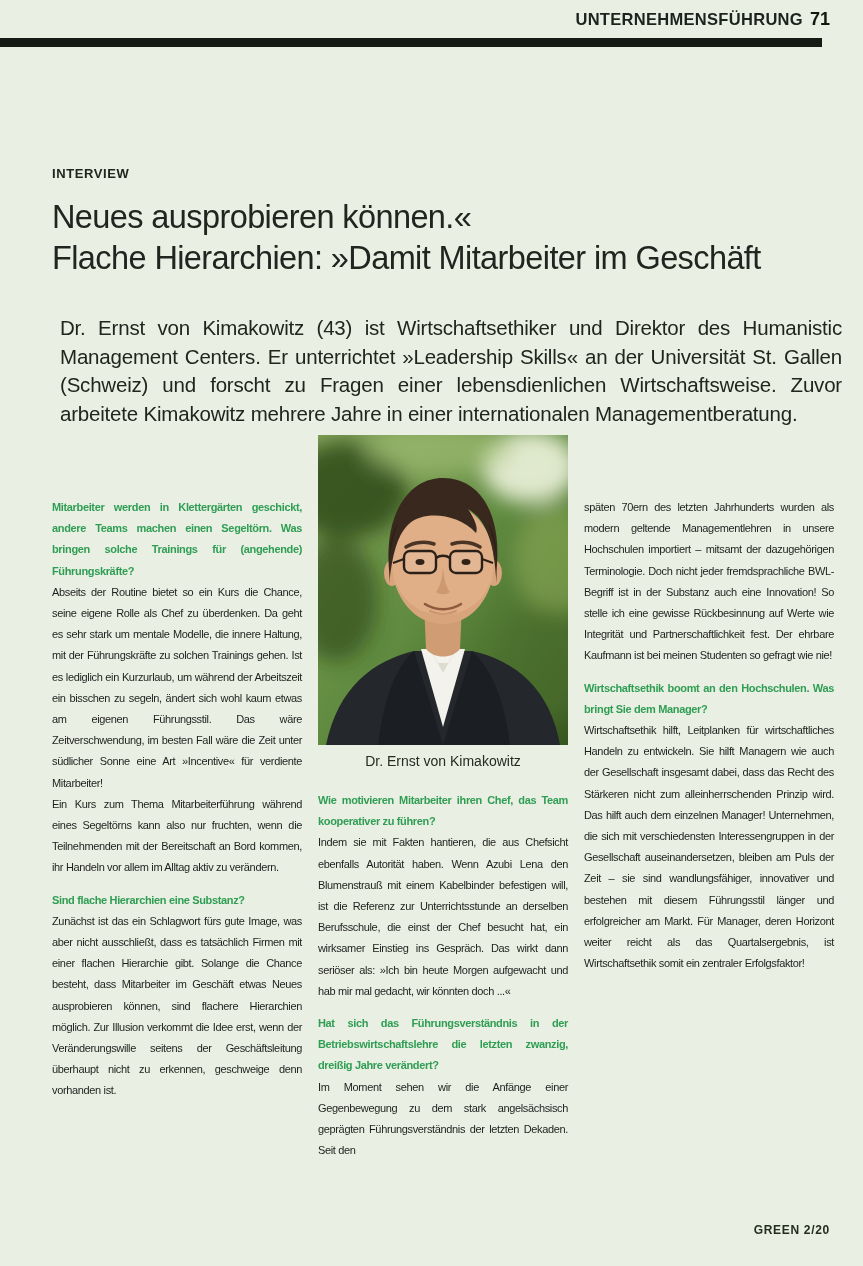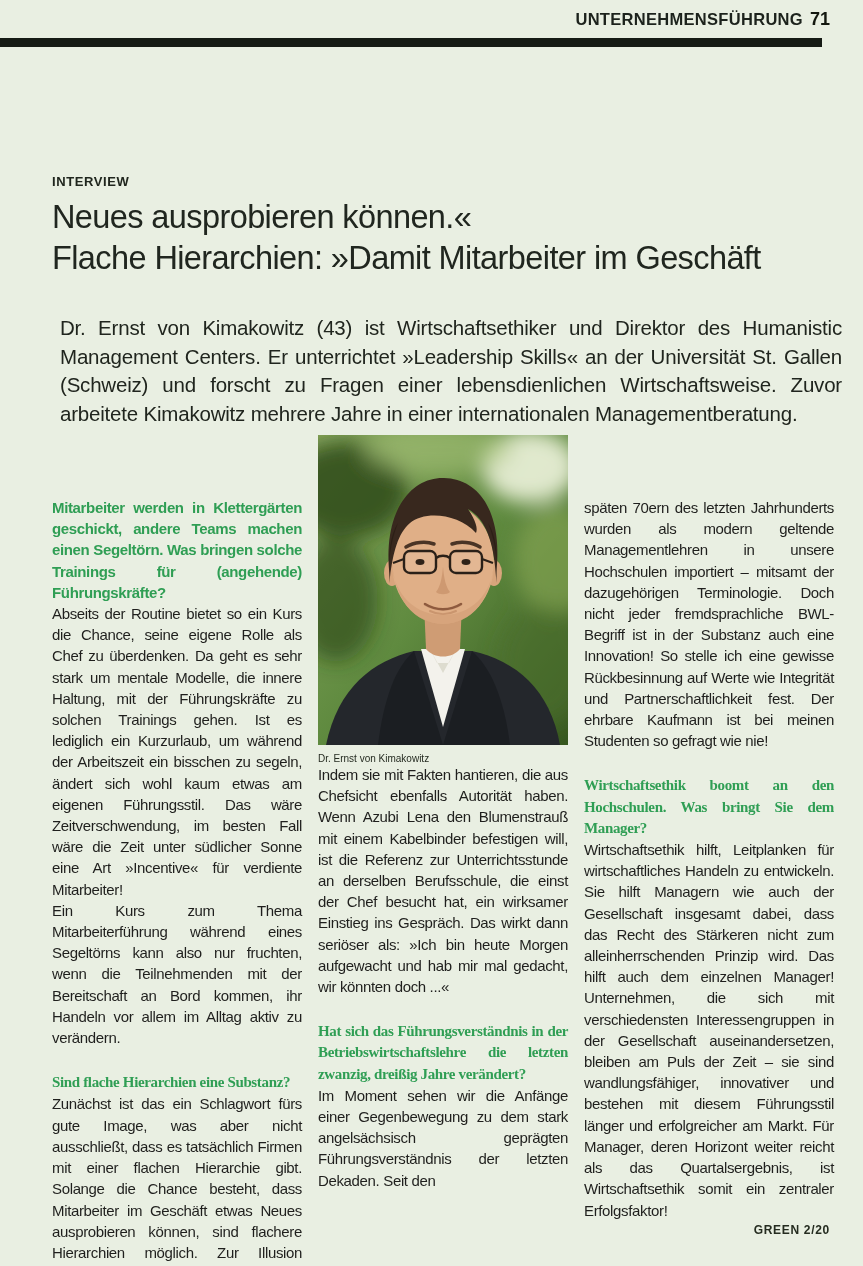--- a/index.html
+++ b/index.html
@@ -8,39 +8,39 @@
     background:#e9efe2;overflow:hidden;
     font-family:"Liberation Sans","DejaVu Sans",sans-serif;
     color:#1f1f1d;
   }
   
   .header{position:absolute;top:9px;right:33px;text-align:right;white-space:nowrap;}
   .header .section{font-size:16.5px;font-weight:600;letter-spacing:0.3px;color:#1c221c;}
   .header .pagenum{font-size:18px;font-weight:800;margin-left:7px;color:#13180f;}
   .top-bar{position:absolute;left:0;top:38px;width:822px;height:9px;background:#161b15;}
   
-  .kicker{position:absolute;left:52px;top:174px;font-size:13px;font-weight:700;letter-spacing:0.6px;color:#20261e;}
+  .kicker{position:absolute;left:52px;top:166px;font-size:13px;font-weight:700;letter-spacing:0.6px;color:#20261e;}
   .title{position:absolute;left:52px;top:197px;width:790px;margin:0;
     font-size:32.5px;line-height:41px;font-weight:400;letter-spacing:-0.6px;color:#20261f;}
   .title div{white-space:nowrap;}
   .intro{position:absolute;left:52px;top:306px;width:782px;margin:8px;
     font-size:20.5px;line-height:28.5px;letter-spacing:-0.2px;text-align:justify;color:#20251e;}
   
   .col{position:absolute;top:435px;width:250px;}
   .col-left{left:52px;padding-top:62px;}
   .col-middle{left:318px;}
   .col-right{left:584px;padding-top:62px;}
-  .a,.q{margin:0;font-size:15px;line-height:21.2px;letter-spacing:-0.35px;
+  .a,.q{margin:0;font-size:11px;line-height:21.2px;letter-spacing:-0.35px;
     text-align:justify;hyphens:auto;-webkit-hyphens:auto;}
   .q{color:#2f9e54;font-weight:700;}
-  .q.gap{margin-top:24px;font-family:Liberation Serif, serif;}
+  .q.gap{margin-top:11px;}
   
   .photo{width:250px;height:310px;overflow:hidden;background:#5f8a3f;}
   .photo svg{display:block;}
-  .caption{margin-top:8px;font-size:10px;letter-spacing:0;color:#252b21;text-align:left;}
+  .caption{margin-top:8px;font-size:14px;letter-spacing:0;color:#252b21;text-align:center;}
   .col-middle .q.first{margin-top:21px;}
   
   .footer{position:absolute;top:1223px;right:33px;font-size:12px;font-weight:700;
     letter-spacing:0.7px;color:#252c20;}
 </style>
 </head>
 <body>
 
 <div class="page">
 
@@ -124,20 +124,21 @@
         <ellipse cx="148" cy="127" rx="4.5" ry="3" fill="#2e2218"></ellipse>
 
         <path d="M125 132 C 124 144, 122 152, 118 157 C 121 160, 129 160, 132 157 C 128 152, 126 144, 125 132 Z" fill="#c9946b" opacity="0.8"></path>
 
         <path d="M106 170 C 118 177, 132 177, 144 170" stroke="#96604331" stroke-width="1" fill="none"></path>
         <path d="M107 169 C 118 176, 132 176, 143 169" stroke="#8e5a3e" stroke-width="2.6" fill="none" stroke-linecap="round"></path>
         <path d="M112 176 C 120 180, 130 180, 138 176" stroke="#c08a64" stroke-width="2" fill="none" stroke-linecap="round" opacity="0.7"></path>
       </svg>
     </div>
     <div class="caption">Dr. Ernst von Kimakowitz</div>
+    <p class="q first">Wie motivieren Mitarbeiter ihren Chef, das Team kooperativer zu führen?</p>
     <p class="a">Indem sie mit Fakten hantieren, die aus Chefsicht ebenfalls Autorität haben. Wenn Azubi Lena den Blumenstrauß mit einem Kabelbinder befestigen will, ist die Referenz zur Unterrichtsstunde an derselben Berufsschule, die einst der Chef besucht hat, ein wirksamer Einstieg ins Gespräch. Das wirkt dann seriöser als: »Ich bin heute Morgen aufgewacht und hab mir mal gedacht, wir könnten doch ...«</p>
     <p class="q gap">Hat sich das Führungsverständnis in der Betriebswirtschaftslehre die letzten zwanzig, dreißig Jahre verändert?</p>
     <p class="a">Im Moment sehen wir die Anfänge einer Gegenbewegung zu dem stark angelsächsisch geprägten Führungsverständnis der letzten Dekaden. Seit den</p>
   </div>
 
   <div class="col col-right">
     <p class="a">späten 70ern des letzten Jahrhunderts wurden als modern geltende Managementlehren in unsere Hochschulen importiert – mitsamt der dazugehörigen Terminologie. Doch nicht jeder fremdsprachliche BWL-Begriff ist in der Substanz auch eine Innovation! So stelle ich eine gewisse Rückbesinnung auf Werte wie Integrität und Partnerschaftlichkeit fest. Der ehrbare Kaufmann ist bei meinen Studenten so gefragt wie nie!</p>
     <p class="q gap">Wirtschaftsethik boomt an den Hochschulen. Was bringt Sie dem Manager?</p>
     <p class="a">Wirtschaftsethik hilft, Leitplanken für wirtschaftliches Handeln zu entwickeln. Sie hilft Managern wie auch der Gesellschaft insgesamt dabei, dass das Recht des Stärkeren nicht zum alleinherrschenden Prinzip wird. Das hilft auch dem einzelnen Manager! Unternehmen, die sich mit verschiedensten Interessengruppen in der Gesellschaft auseinandersetzen, bleiben am Puls der Zeit – sie sind wandlungsfähiger, innovativer und bestehen mit diesem Führungsstil länger und erfolgreicher am Markt. Für Manager, deren Horizont weiter reicht als das Quartalsergebnis, ist Wirtschaftsethik somit ein zentraler Erfolgsfaktor!</p>
   </div>

